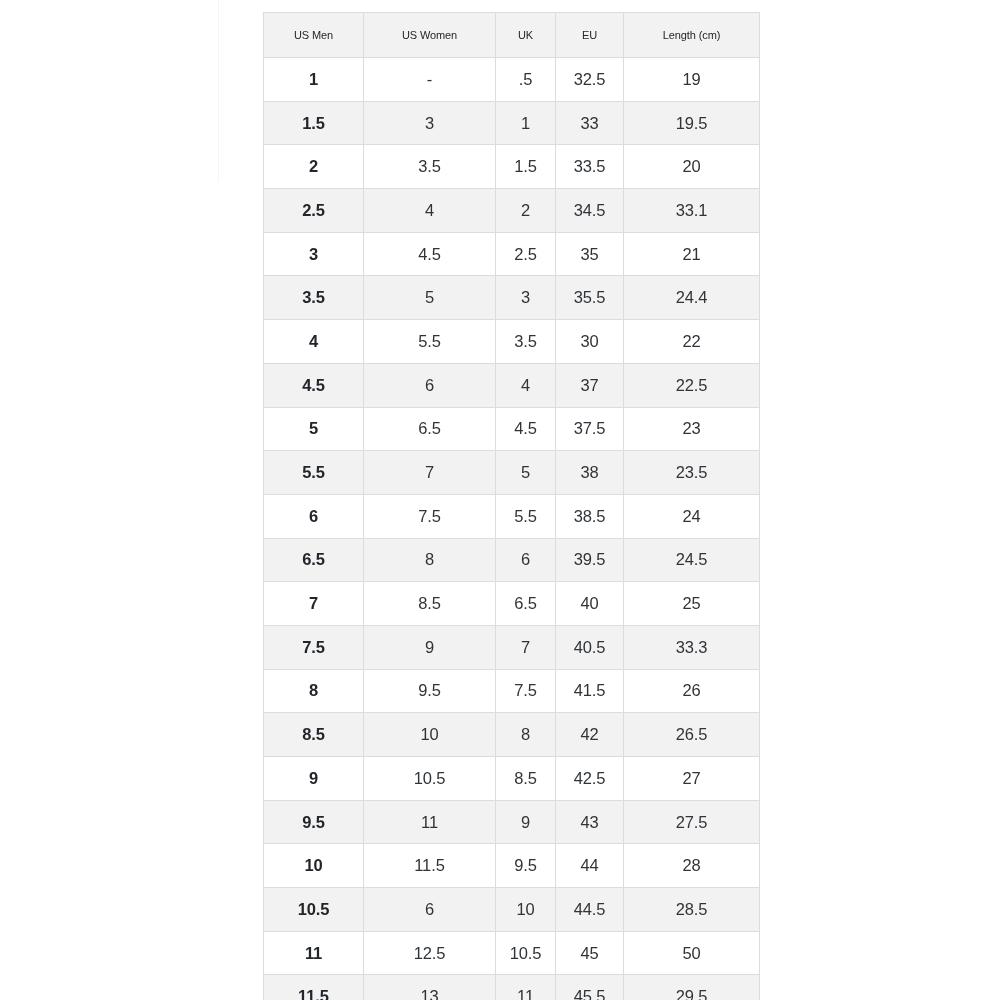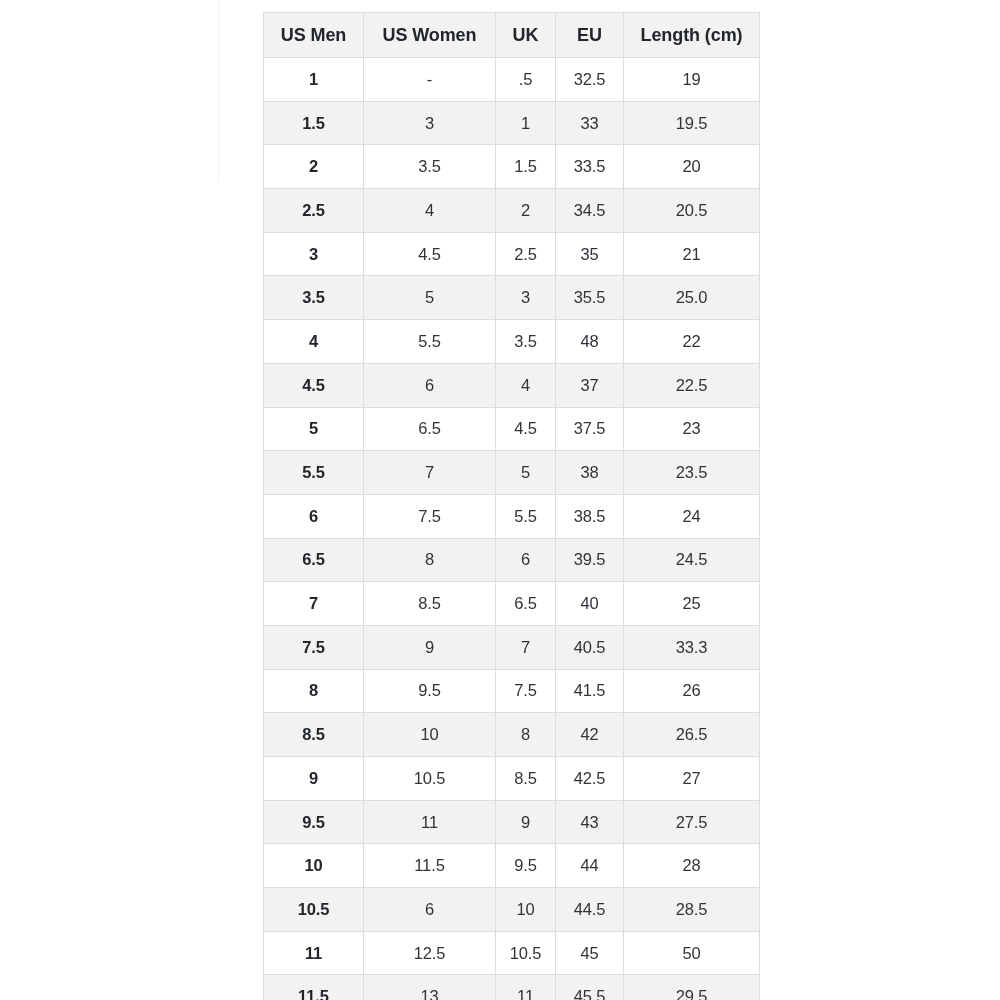--- a/index.html
+++ b/index.html
@@ -41,22 +41,22 @@
 
   table.size-chart col.c-usmen   { width: 100px; }
   table.size-chart col.c-uswomen { width: 132px; }
   table.size-chart col.c-uk      { width: 60px; }
   table.size-chart col.c-eu      { width: 68px; }
   table.size-chart col.c-length  { width: 136px; }
 
   table.size-chart thead th {
     background: #f2f2f2;
     color: #22262b;
-    font-size: 18px;
-    font-weight: bold;
+    font-size: 11px;
+    font-weight: normal;
     text-align: center;
     height: 44px;
     padding: 0 4px;
     border: 1px solid #dcdcdc;
     letter-spacing: -0.1px;
   }
 
   table.size-chart tbody td {
     height: 42.7px;
     text-align: center;
@@ -120,41 +120,41 @@
           <td>3.5</td>
           <td>1.5</td>
           <td>33.5</td>
           <td>20</td>
         </tr>
         <tr class="striped">
           <td class="usmen-cell">2.5</td>
           <td>4</td>
           <td>2</td>
           <td>34.5</td>
-          <td>20.5</td>
+          <td>33.1</td>
         </tr>
         <tr>
           <td class="usmen-cell">3</td>
           <td>4.5</td>
           <td>2.5</td>
           <td>35</td>
           <td>21</td>
         </tr>
         <tr class="striped">
           <td class="usmen-cell">3.5</td>
           <td>5</td>
           <td>3</td>
           <td>35.5</td>
-          <td>25.0</td>
+          <td>24.4</td>
         </tr>
         <tr>
           <td class="usmen-cell">4</td>
           <td>5.5</td>
           <td>3.5</td>
-          <td>48</td>
+          <td>30</td>
           <td>22</td>
         </tr>
         <tr class="striped">
           <td class="usmen-cell">4.5</td>
           <td>6</td>
           <td>4</td>
           <td>37</td>
           <td>22.5</td>
         </tr>
         <tr>

